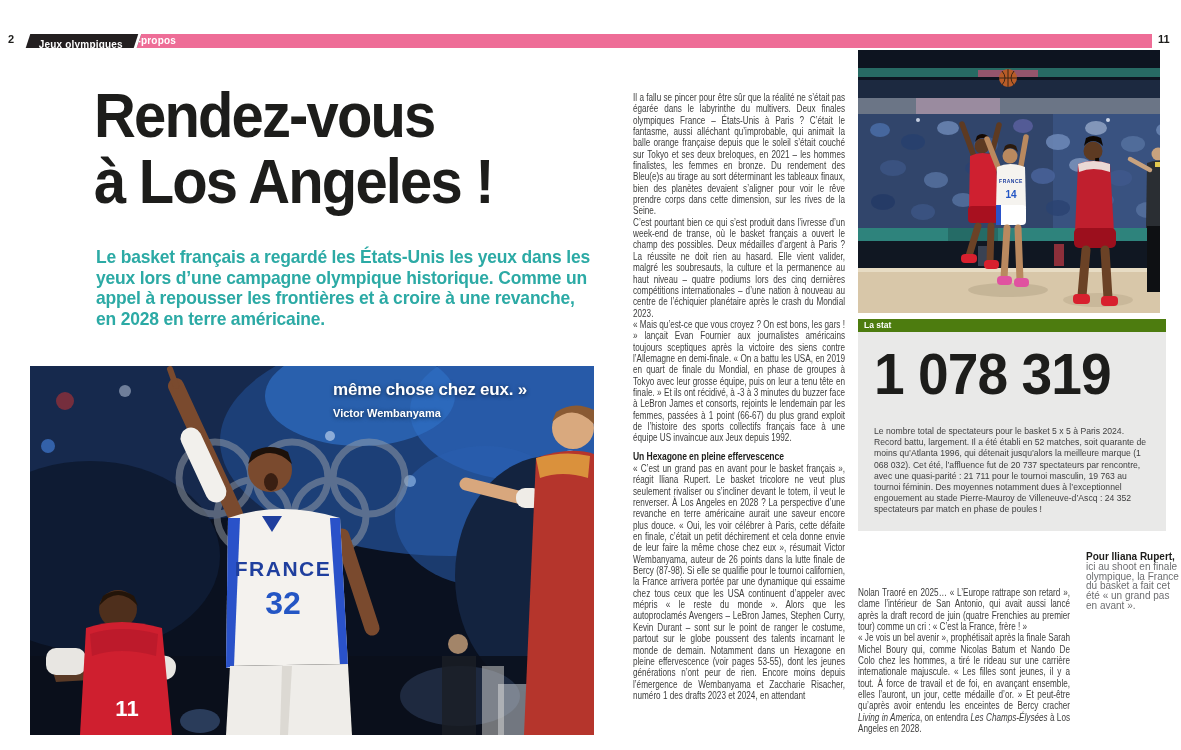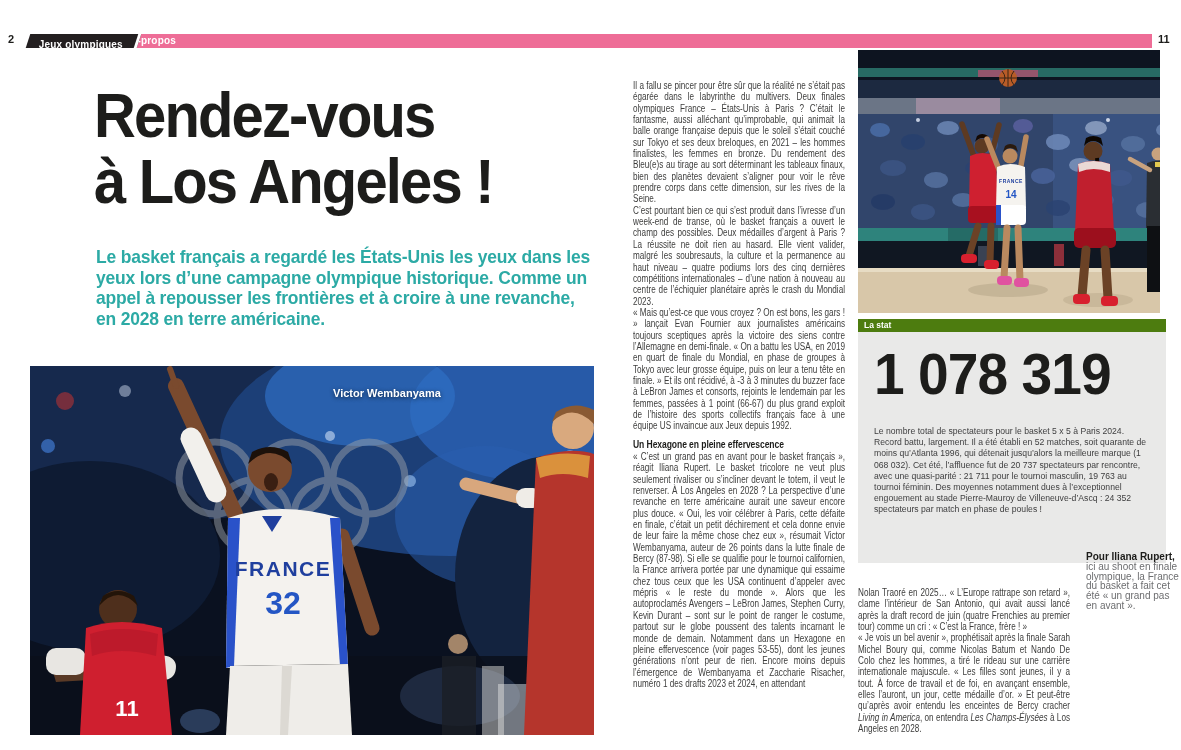--- a/index.html
+++ b/index.html
@@ -66,41 +66,41 @@
   
   .stat-bar {
     position:absolute; left:858px; top:319px; width:308px; height:30px;
     background:#4d7c0f;
   }
   .stat-bar > span {
     position:absolute; left:6px; top:0; line-height:13px;
     font-size:8.5px; font-weight:bold; color:#ffffff;
   }
   .stat-box {
-    position:absolute; left:858px; top:332px; width:308px; height:231px;
+    position:absolute; left:858px; top:332px; width:308px; height:199px;
     background:#e9e9e8;
   }
   .stat-number {
     position:absolute; left:16px; top:8px; font-size:58px; font-weight:bold;
     color:#1d1d1b; letter-spacing:-1px; transform:scaleX(.95);
     transform-origin:left top; white-space:nowrap;
   }
   .stat-text {
     position:absolute; left:16px; top:93px; width:310px;
     font-size:9.6px; line-height:11.2px; color:#404041;
     transform:scaleX(.9); transform-origin:left top;
   }
 
   
   .col { position:absolute; overflow:hidden; }
   .col-inner {
     width:260px; transform:scaleX(.8154); transform-origin:left top;
     font-size:10px; line-height:11.35px; color:#3d3d3c; text-align:justify;
   }
-  .col1 { left:633px; top:80px; width:213px; height:652px; }
+  .col1 { left:633px; top:92px; width:213px; height:652px; }
   .col2 { left:858px; top:556px; width:213px; height:175px;margin-top:31px; }
   .body-p { margin:0; }
   .subhead {
     margin:7px 0 1px 0; font-size:10.5px; font-weight:bold; color:#1d1d1b;
     text-align:left; letter-spacing:-.1px;
   }
 
   
   .caption {
     position:absolute; left:1086px; top:552px; width:96px;
@@ -198,20 +198,21 @@
         <path d="M506,92 Q535,84 560,90 L558,112 Q532,104 510,112 Z" fill="#e0a13f" opacity=".85"></path>
       </g>
 
       <g opacity=".8">
         <circle cx="428" cy="278" r="10" fill="#caa27c"></circle>
         <rect x="412" y="290" width="34" height="79" fill="#1b1f26"></rect>
         <rect x="452" y="300" width="22" height="69" fill="#e5e3de" opacity=".6"></rect>
       </g>
     </svg>
     <div class="quote-overlay">
+      <div class="quote-line l2">même chose chez eux. »</div>
       <div class="quote-author">Victor Wembanyama</div>
     </div>
   </div>
 
   <div class="photo-right">
     <svg width="323" height="263" viewBox="0 0 323 263">
       <rect x="0" y="0" width="323" height="263" fill="#1c2940"></rect>
       <rect x="0" y="0" width="323" height="30" fill="#0d1420"></rect>
       <rect x="0" y="18" width="323" height="9" fill="#2e7f74" opacity=".8"></rect>
       <rect x="120" y="20" width="60" height="7" fill="#b0506e" opacity=".8"></rect>

